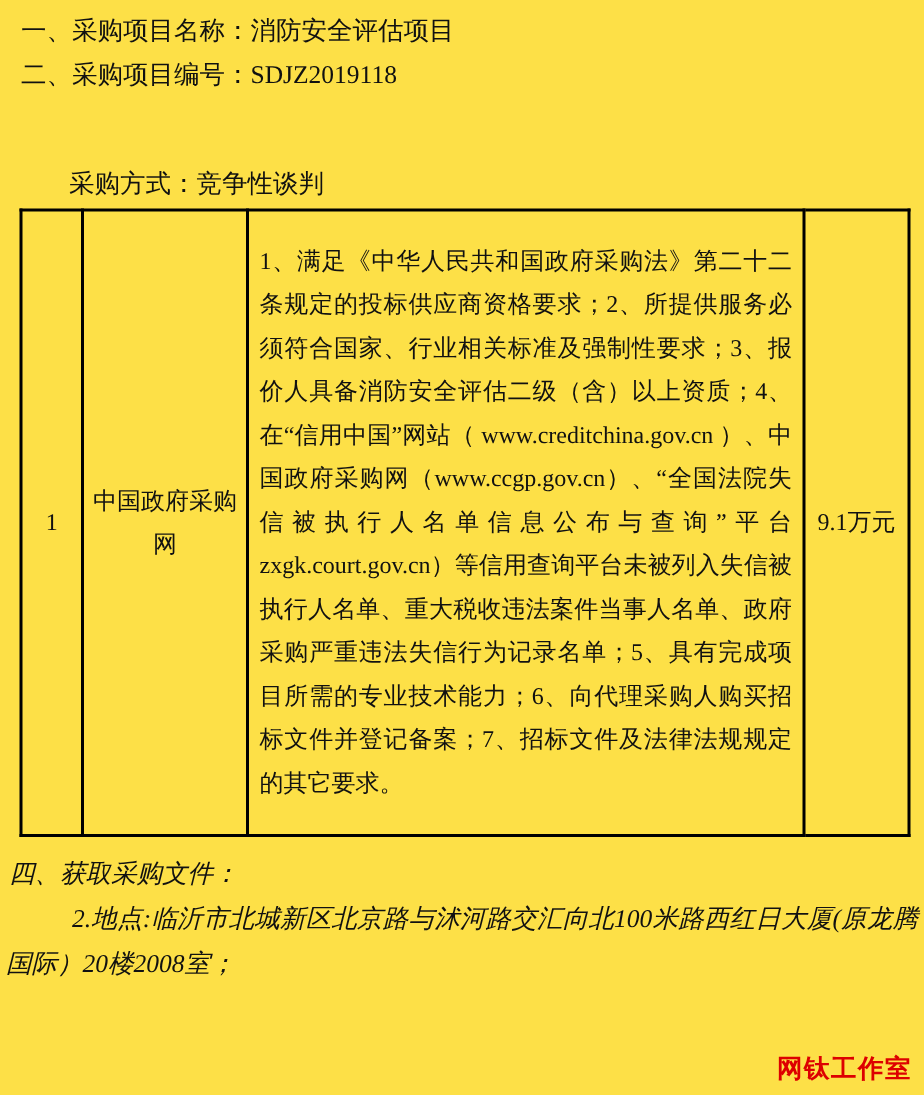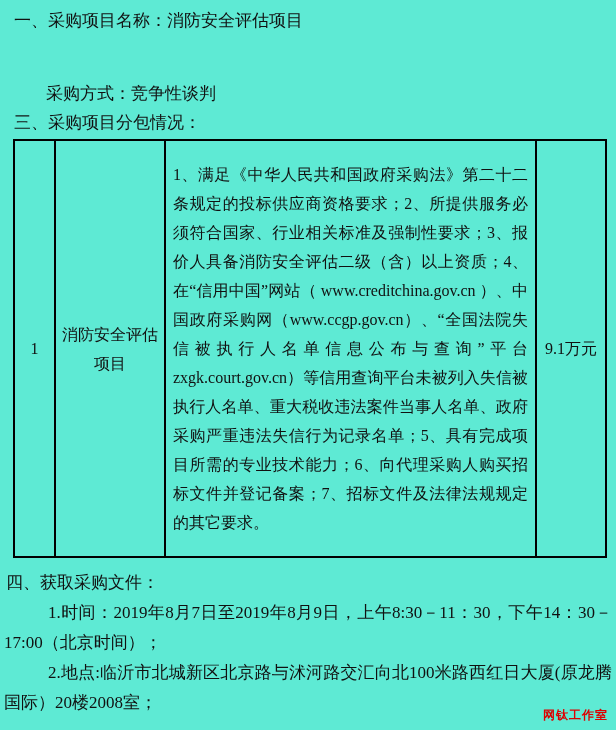--- a/index.html
+++ b/index.html
@@ -2,21 +2,21 @@
 <html><head>
 <meta charset="utf-8">
 <style>
   html, body { margin: 0; padding: 0; background: #ffffff; }
   .page {
     position: relative;
     width: 616px;
     height: 730px;
     box-sizing: border-box;
     padding-top: 6px;
-    background: #5eead4;
+    background: #fde047;
     color: #111111;
     font-family: "Liberation Serif", "DejaVu Serif", serif;
     font-size: 17px;
     overflow: hidden;
   }
   .top-line {
     margin: 0 6px 0 14px;
     line-height: 29px;
     white-space: nowrap;
   }
@@ -51,61 +51,61 @@
     text-align: justify;
     text-justify: inter-ideograph;
     padding: 19px 7px;
     vertical-align: middle;
   }
 
   .bottom { margin-top: 10px; }
   .b-line {
     margin: 0 4px 0 4px;
     line-height: 30px;
+    font-style: italic;
   }
   .b-head { margin-left: 6px; }
   .b-para { text-indent: 44px; text-align: justify; }
 
   .watermark {
     position: absolute;
     right: 8px;
     bottom: 6px;
-    font-size: 12px;
+    font-size: 17px;
     font-weight: bold;
     letter-spacing: 1px;
   }
 </style>
 </head>
 <body>
 
 <div class="page">
 
   <p class="top-line">一、采购项目名称：消防安全评估项目</p>
+  <p class="top-line">二、采购项目编号：SDJZ2019118</p>
   <p class="top-line method">采购方式：竞争性谈判</p>
-  <p class="top-line">三、采购项目分包情况：</p>
 
   <table class="proc">
     <colgroup>
       <col class="col-pkg">
         <col class="col-cont">
         <col class="col-req">
         <col class="col-budg">
     </colgroup>
     <tbody>
     <tr>
       <td class="center">1</td>
-      <td class="center">消防安全评估项目</td>
+      <td class="center">中国政府采购网</td>
       <td class="req">1、满足《中华人民共和国政府采购法》第二十二条规定的投标供应商资格要求；2、所提供服务必须符合国家、行业相关标准及强制性要求；3、报价人具备消防安全评估二级（含）以上资质；4、在“信用中国”网站（ www.creditchina.gov.cn ）、中国政府采购网（www.ccgp.gov.cn）、“全国法院失信被执行人名单信息公布与查询”平台 zxgk.court.gov.cn）等信用查询平台未被列入失信被执行人名单、重大税收违法案件当事人名单、政府采购严重违法失信行为记录名单；5、具有完成项目所需的专业技术能力；6、向代理采购人购买招标文件并登记备案；7、招标文件及法律法规规定的其它要求。</td>
       <td class="center">9.1万元</td>
     </tr>
   </tbody>
     </table>
 
   <div class="bottom">
     <p class="b-line b-head">四、获取采购文件：</p>
-    <p class="b-line b-para">1.时间：2019年8月7日至2019年8月9日，上午8:30－11：30，下午14：30－17:00（北京时间）；</p>
     <p class="b-line b-para">2.地点:临沂市北城新区北京路与沭河路交汇向北100米路西红日大厦(原龙腾国际）20楼2008室；</p>
 
   </div>
 
   <div class="watermark" style="color: rgb(221, 0, 0);">网钛工作室</div>
 
 </div>
 
 </body></html>

